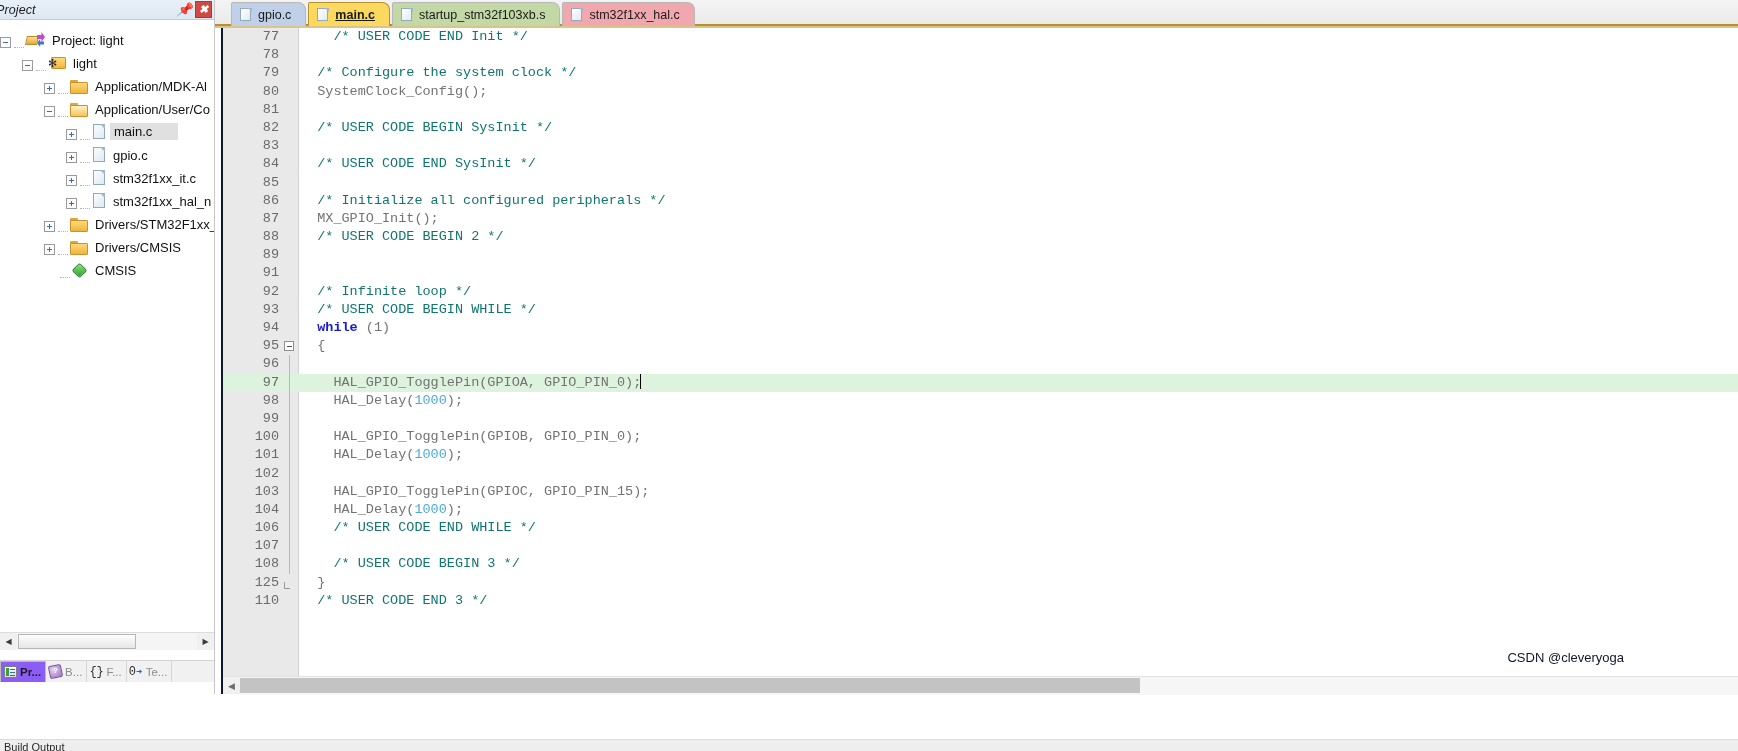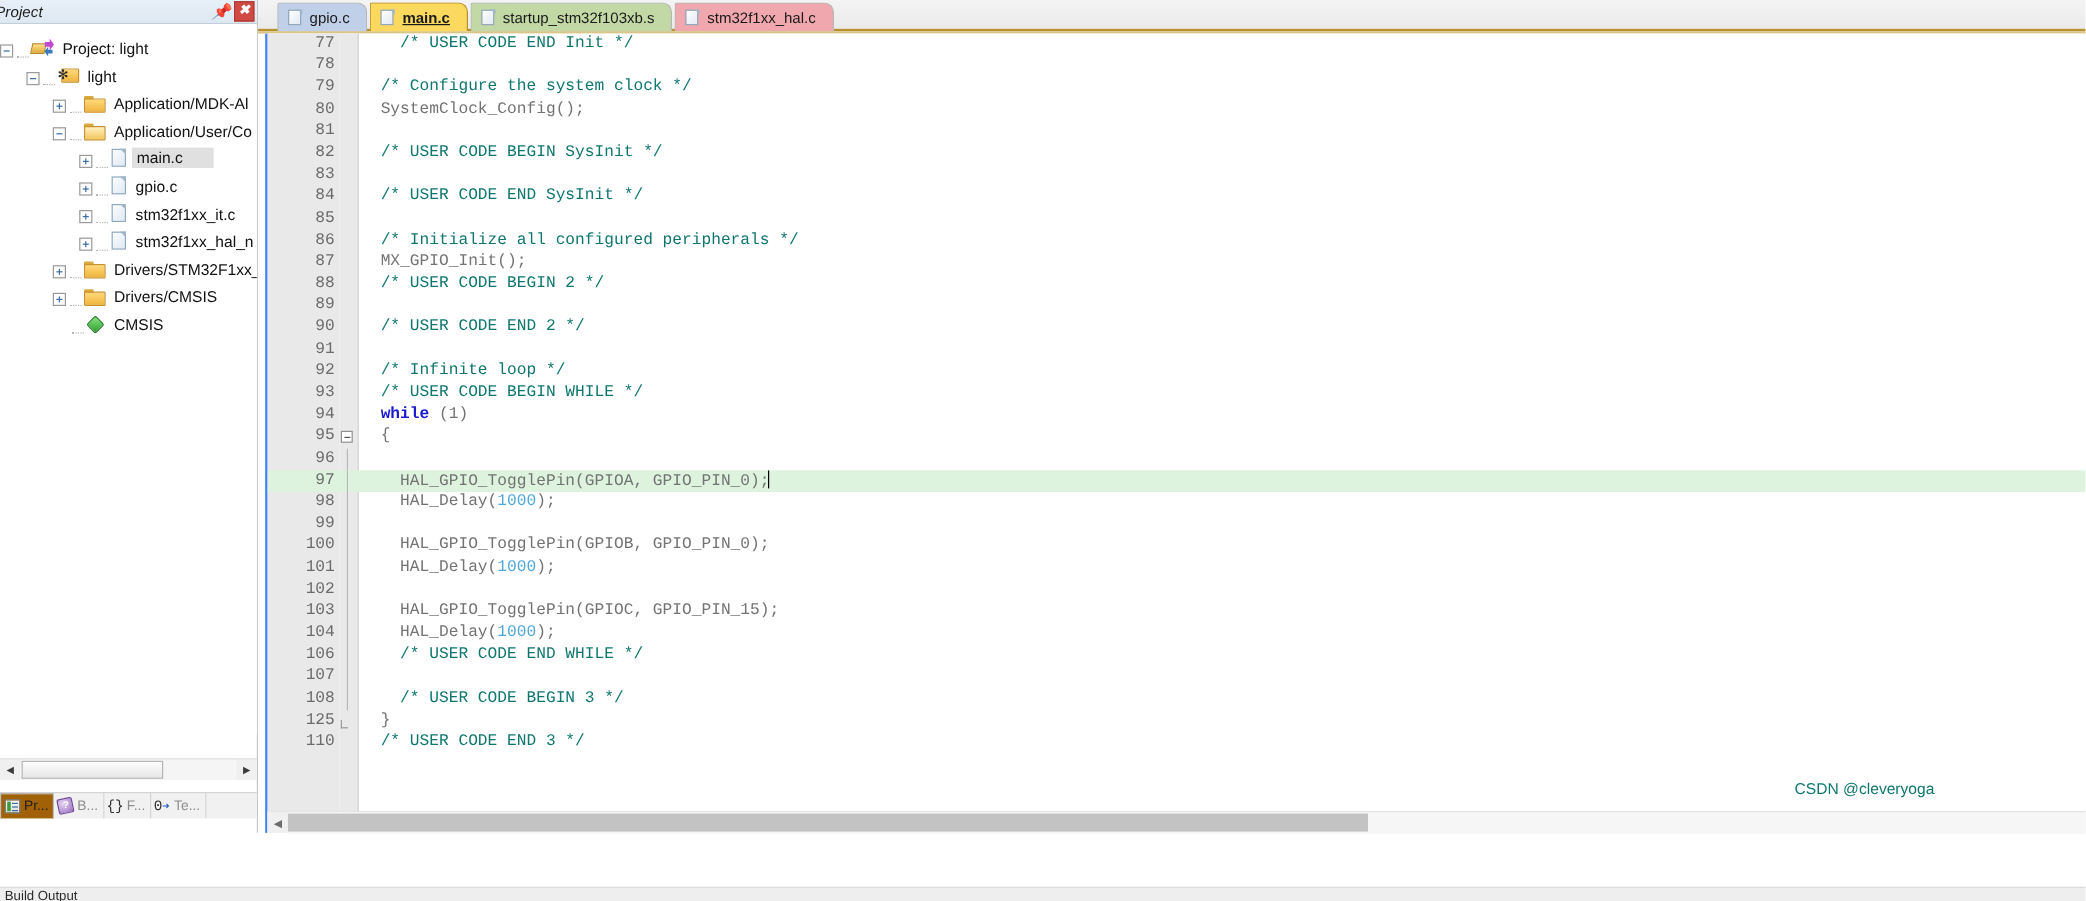--- a/index.html
+++ b/index.html
@@ -230,26 +230,26 @@
     font-size: 11.5px;
   }
   .ptab {
     display: flex; align-items: center;
     padding: 0 4px 0 2px;
     color: #8d8d8d;
     border-right: 1px solid #d6d6d6;
     gap: 2px;
   }
   .ptab.active {
-    background: #a16207;
+    background: #8b5cf6;
     color: #1d1d1d;
     border-top: 1px solid #bdbdbd;
     border-left: 1px solid #bdbdbd;
     border-right: 1px solid #bdbdbd;
-    font-weight: normal;
+    font-weight: bold;
   }
   .ptab-ico { width: 15px; height: 14px; position: relative; flex: 0 0 auto; }
   .pi-project .sq {
     position: absolute; left: 1px; top: 1px; width: 13px; height: 12px;
     background: linear-gradient(to bottom,#fafafa,#dcdcdc);
     border: 1px solid #7d7d7d;
   }
   .pi-project .bar {
     position: absolute; left: 3px; top: 3px; width: 3px; height: 8px;
     background: #3a9e3a;
@@ -315,21 +315,21 @@
     border: 1px solid #93a9bd;
   }
   .etab .tico .fold {
     position: absolute; right: 0; top: 0; width: 0; height: 0;
     border-left: 4px solid transparent; border-top: 4px solid #a2b7c9;
   }
 
   #code-frame {
     position: absolute;
     left: 6px; top: 28px; right: 0; bottom: 0;
-    border-left: 2px solid #3b82f6;
+    border-left: 2px solid #0f172a;
     background: #ffffff;
     padding-left: 39px;
   }
 
   #gutter {
     position: absolute;
     left: 0; top: 0; bottom: 0;
     width: 60px;
     background: #e9e9e9;
   }
@@ -413,23 +413,23 @@
   #code-hscroll .thumb {
     position: absolute; left: 0; top: 1px;
     width: 900px; height: 15px;
     background: #c3c3c3;
   }
   #code-hscroll .sb-arrow { color: #6d6d6d; font-size: 9px; }
 
   
   #watermark {
     position: absolute;
-    right: 126px; bottom: 86px;
+    right: 114px; bottom: 86px;
     font-size: 13px;
-    color: #0f766e;
+    color: #0f172a;
     white-space: nowrap;
     font-family: "Liberation Sans", sans-serif;
   }
 
   
   #bottom-strip {
     position: absolute;
     left: 0; right: 0; bottom: 0;
     height: 12px;
     background: #eeeeee;
@@ -654,21 +654,20 @@
           <div class="code-line"><span class="ln-no">80</span><span class="ln-txt"><span class="plain">  SystemClock_Config();</span></span></div>
           <div class="code-line"><span class="ln-no">81</span><span class="ln-txt"></span></div>
           <div class="code-line"><span class="ln-no">82</span><span class="ln-txt"><span class="cmt">  /* USER CODE BEGIN SysInit */</span></span></div>
           <div class="code-line"><span class="ln-no">83</span><span class="ln-txt"></span></div>
           <div class="code-line"><span class="ln-no">84</span><span class="ln-txt"><span class="cmt">  /* USER CODE END SysInit */</span></span></div>
           <div class="code-line"><span class="ln-no">85</span><span class="ln-txt"></span></div>
           <div class="code-line"><span class="ln-no">86</span><span class="ln-txt"><span class="cmt">  /* Initialize all configured peripherals */</span></span></div>
           <div class="code-line"><span class="ln-no">87</span><span class="ln-txt"><span class="plain">  MX_GPIO_Init();</span></span></div>
           <div class="code-line"><span class="ln-no">88</span><span class="ln-txt"><span class="cmt">  /* USER CODE BEGIN 2 */</span></span></div>
           <div class="code-line"><span class="ln-no">89</span><span class="ln-txt"></span></div>
-          <div class="code-line"><span class="ln-no">90</span><span class="ln-txt"><span class="cmt">  /* USER CODE END 2 */</span></span></div>
           <div class="code-line"><span class="ln-no">91</span><span class="ln-txt"></span></div>
           <div class="code-line"><span class="ln-no">92</span><span class="ln-txt"><span class="cmt">  /* Infinite loop */</span></span></div>
           <div class="code-line"><span class="ln-no">93</span><span class="ln-txt"><span class="cmt">  /* USER CODE BEGIN WHILE */</span></span></div>
           <div class="code-line"><span class="ln-no">94</span><span class="ln-txt"><span class="plain">  </span><span class="kw">while</span><span class="plain"> (1)</span></span></div>
           <div class="code-line"><span class="ln-no">95</span><span class="foldbox"></span><span class="ln-txt"><span class="plain">  {</span></span></div>
           <div class="code-line"><span class="ln-no">96</span><span style="position:absolute;left:66px;top:0;bottom:0;width:1px;background:#b9b9b9"></span><span class="ln-txt"></span></div>
           <div class="code-line hl"><span class="ln-no">97</span><span style="position:absolute;left:66px;top:0;bottom:0;width:1px;background:#b9b9b9"></span><span class="ln-txt"><span class="plain">    HAL_GPIO_TogglePin(GPIOA, GPIO_PIN_0);</span><span class="caret"></span></span></div>
           <div class="code-line"><span class="ln-no">98</span><span style="position:absolute;left:66px;top:0;bottom:0;width:1px;background:#b9b9b9"></span><span class="ln-txt"><span class="plain">    HAL_Delay(</span><span class="num">1000</span><span class="plain">);</span></span></div>
           <div class="code-line"><span class="ln-no">99</span><span style="position:absolute;left:66px;top:0;bottom:0;width:1px;background:#b9b9b9"></span><span class="ln-txt"></span></div>
           <div class="code-line"><span class="ln-no">100</span><span style="position:absolute;left:66px;top:0;bottom:0;width:1px;background:#b9b9b9"></span><span class="ln-txt"><span class="plain">    HAL_GPIO_TogglePin(GPIOB, GPIO_PIN_0);</span></span></div>

